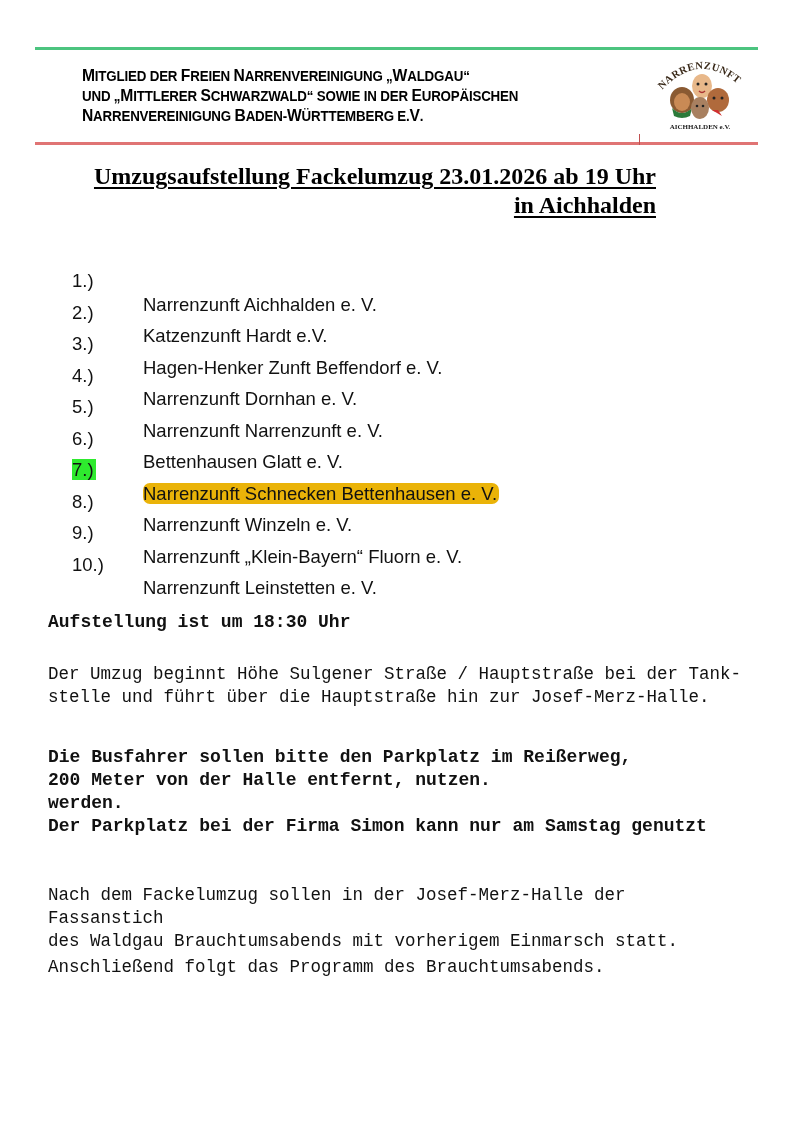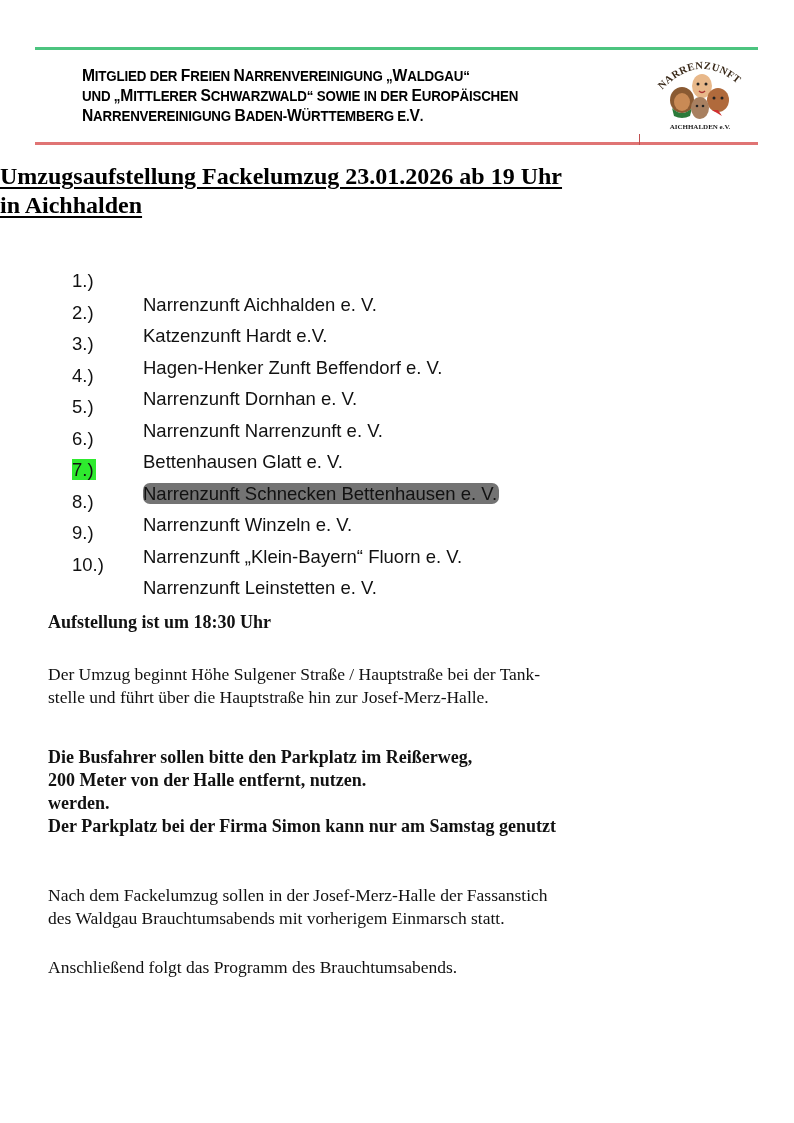--- a/index.html
+++ b/index.html
@@ -49,21 +49,21 @@
       left: 652px;
       top: 56px;
       width: 96px;
       height: 76px;
     }
     .title {
       position: absolute;
       left: 0;
       top: 162px;
       width: 656px;
-      text-align: left;
+      text-align: right;
       font-family: "Liberation Serif", serif;
       font-weight: bold;
       font-size: 24px;
       line-height: 29px;
     }
     .title span {
       text-decoration: underline;
       text-decoration-thickness: 2px;
       text-underline-offset: 3px;
     }
@@ -81,21 +81,21 @@
     .list-name { display: inline-block; white-space: nowrap; margin-top: 47px; }
     .hl {
       background: #2eea2e;
       padding: 0 2px 0 0;
       line-height: 24px;
     }
     .section {
       position: absolute;
       left: 48px;
       width: 700px;
-      font-family: Liberation Serif, serif;
+      font-family: Liberation Mono, monospace;
       font-size: 17.5px;
       line-height: 23px;
       color: #111;
     }
     .bold { font-weight: bold; }
     .s1 { top: 611px; font-size: 18px; }
     .s2 { top: 663px; }
     .s3 { top: 746px; font-size: 18px; line-height: 23px; }
     .s4 { top: 884px; }
     .s5 { top: 956px; }
@@ -166,21 +166,21 @@
     <div class="list-item">
       <span class="list-num">5.)</span>
       <span class="list-name">Narrenzunft Narrenzunft e. V.</span>
     </div>
     <div class="list-item">
       <span class="list-num">6.)</span>
       <span class="list-name">Bettenhausen Glatt e. V.</span>
     </div>
     <div class="list-item">
       <span class="list-num"><span class="hl" style="background: rgb(46, 234, 46);">7.)</span></span>
-      <span class="list-name"><span class="hl" style="background: #737373; border-radius: 7px;">Narrenzunft Schnecken Bettenhausen e. V. </span></span>
+      <span class="list-name"><span class="hl" style="background: #eab308; border-radius: 7px;">Narrenzunft Schnecken Bettenhausen e. V. </span></span>
     </div>
     <div class="list-item">
       <span class="list-num">8.)</span>
       <span class="list-name">Narrenzunft Winzeln e. V.</span>
     </div>
     <div class="list-item">
       <span class="list-num">9.)</span>
       <span class="list-name">Narrenzunft „Klein-Bayern“ Fluorn e. V.</span>
     </div>
     <div class="list-item">

